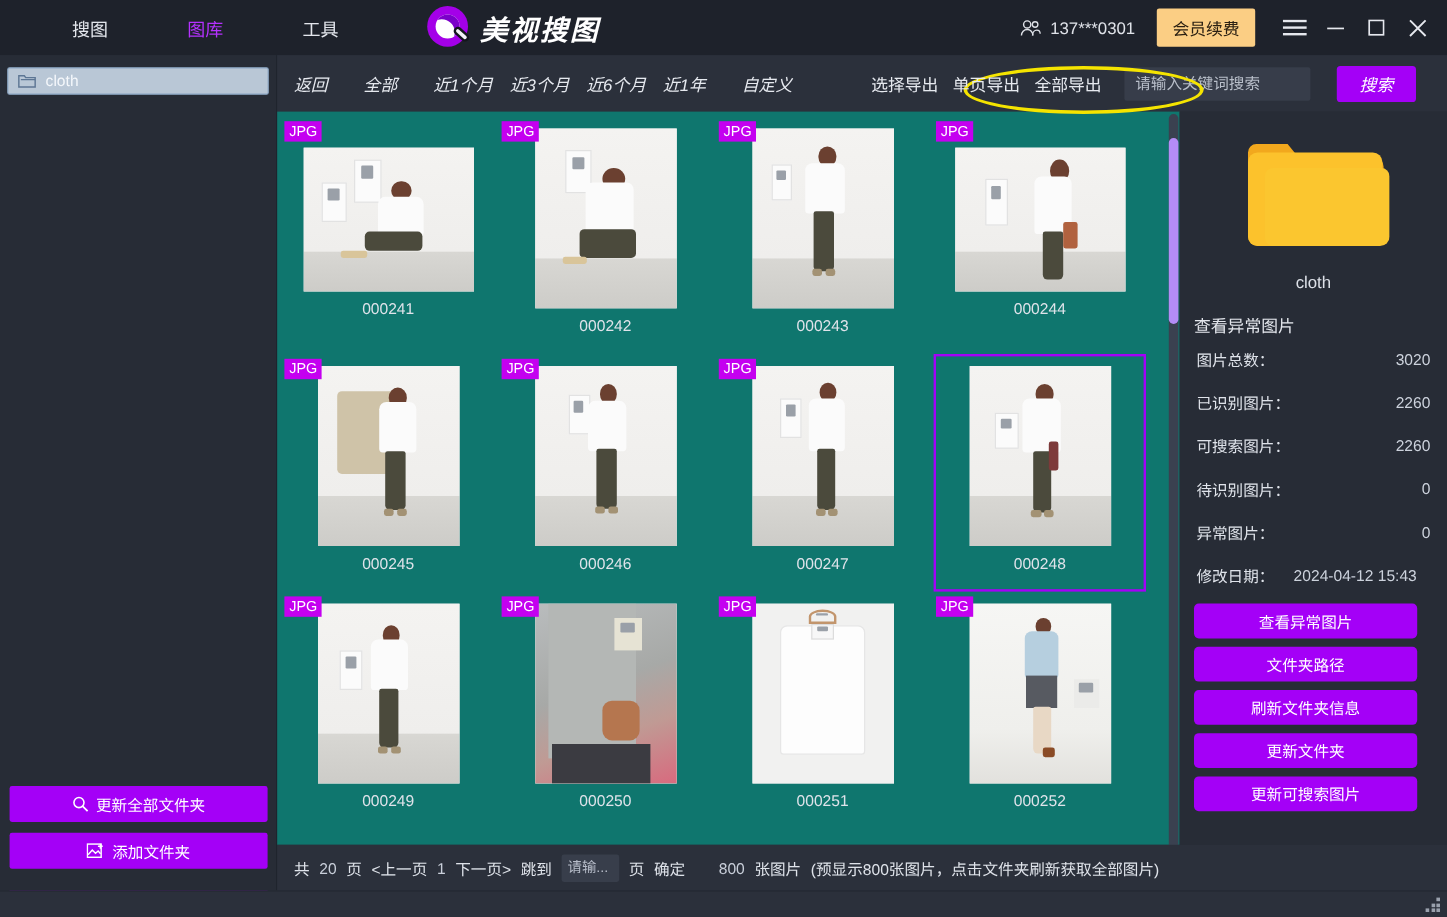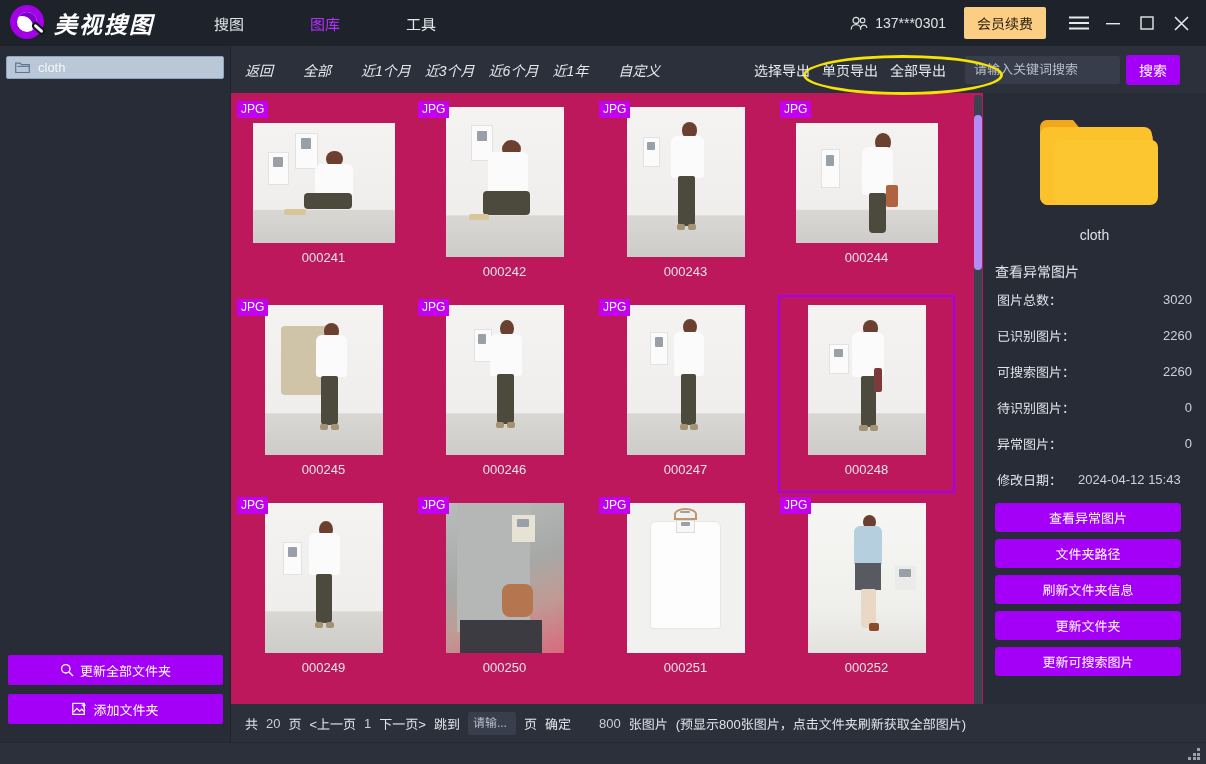--- a/index.html
+++ b/index.html
@@ -103,29 +103,29 @@
     position: absolute; left: 803px; top: 55px; width: 200px; height: 40px;
     border: 3px solid #f5e400; border-radius: 50%; z-index: 2; pointer-events: none;
   }
   #search-input {
     width: 155px; height: 28px; background: #373d4a; border: none;
     color: #cfd4de; font-size: 13px; padding: 0 9px; font-family: inherit;
     margin-left: 7px; border-radius: 2px;
   }
   #search-input::placeholder { color: #b9bfca; }
   #search-btn {
-    margin-left: 6px; width: 54px; height: 30px; background: #a400f7;
+    margin-left: 22px; width: 66px; height: 30px; background: #a400f7;
     color: #fff; font-size: 14px; border: none; border-radius: 3px;
-    cursor: pointer; font-family: inherit;
+    cursor: pointer; font-family: inherit; font-style: italic;
   }
 
   
   #gallery {
     position: absolute; left: 231px; top: 93px; width: 752px; height: 611px;
-    background: #be185d; overflow: hidden; text-align: center;
+    background: #0f766e; overflow: hidden; text-align: center;
   }
   #grid {
     display: grid; grid-template-columns: repeat(4, 181px);
     column-gap: 0; row-gap: 0; padding: 4px 0 0 4px;
   }
   .thumb-cell {
     position: relative; width: 177px; height: 198px;
     display: flex; flex-direction: column; align-items: center;
     justify-content: flex-start; padding-top: 10px;
   }
@@ -228,32 +228,32 @@
   
   #sidebar-btn-clip {
     position: absolute; left: 8px; top: 742px; width: 215px; height: 6px;
     background: #a400f7;
   }
 </style>
 </head>
 <body>
 
 <div id="titlebar">
+  <div id="main-nav">
+    <div class="nav-tab">搜图</div>
+    <div class="nav-tab active">图库</div>
+    <div class="nav-tab">工具</div>
+  </div>
+
   <div id="logo-wrap">
     <div class="logo-mark">
       <div class="ring"></div>
       <div class="handle"></div>
     </div>
     <div id="app-title">美视搜图</div>
-  </div>
-
-  <div id="main-nav">
-    <div class="nav-tab">搜图</div>
-    <div class="nav-tab active">图库</div>
-    <div class="nav-tab">工具</div>
   </div>
 
   <div id="titlebar-right">
     <div id="account">
       <span class="acct-icon">
         <svg width="18" height="15" viewBox="0 0 18 15">
           <circle cx="6" cy="4.4" r="3" fill="none" stroke="#dfe2e8" stroke-width="1.2"></circle>
           <path d="M1.2 13.6c0-2.9 2.2-5 4.8-5s4.8 2.1 4.8 5" fill="none" stroke="#dfe2e8" stroke-width="1.2"></path>
           <circle cx="12.6" cy="4.4" r="2.3" fill="none" stroke="#dfe2e8" stroke-width="1.1"></circle>
           <path d="M10.4 13.6c0-2.6 1.6-4.5 3.6-4.5 1.6 0 2.8 1.2 2.8 3" fill="none" stroke="#dfe2e8" stroke-width="1.1"></path>

